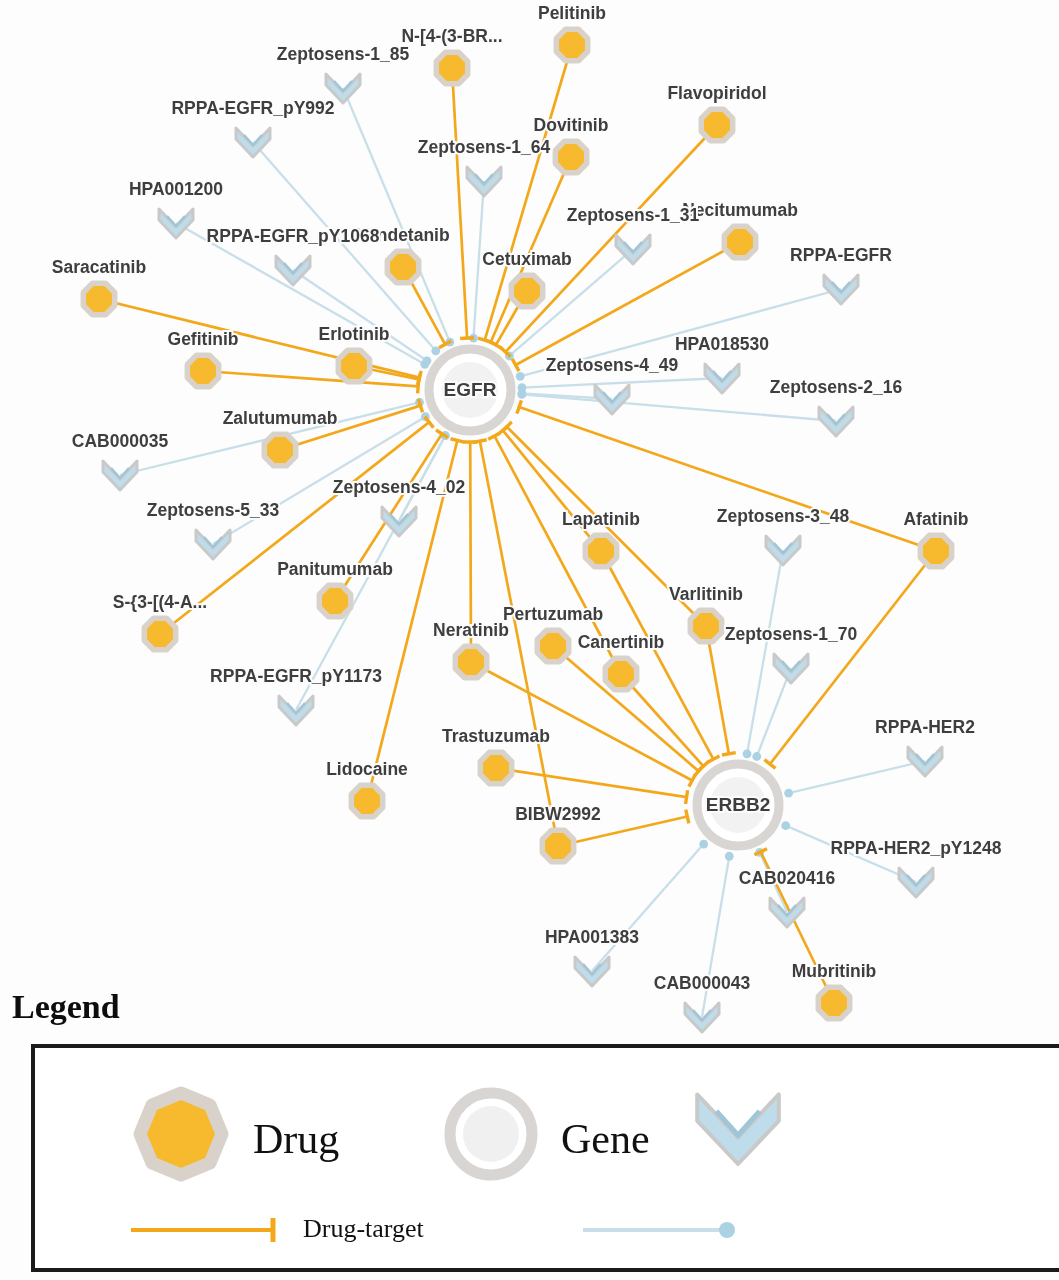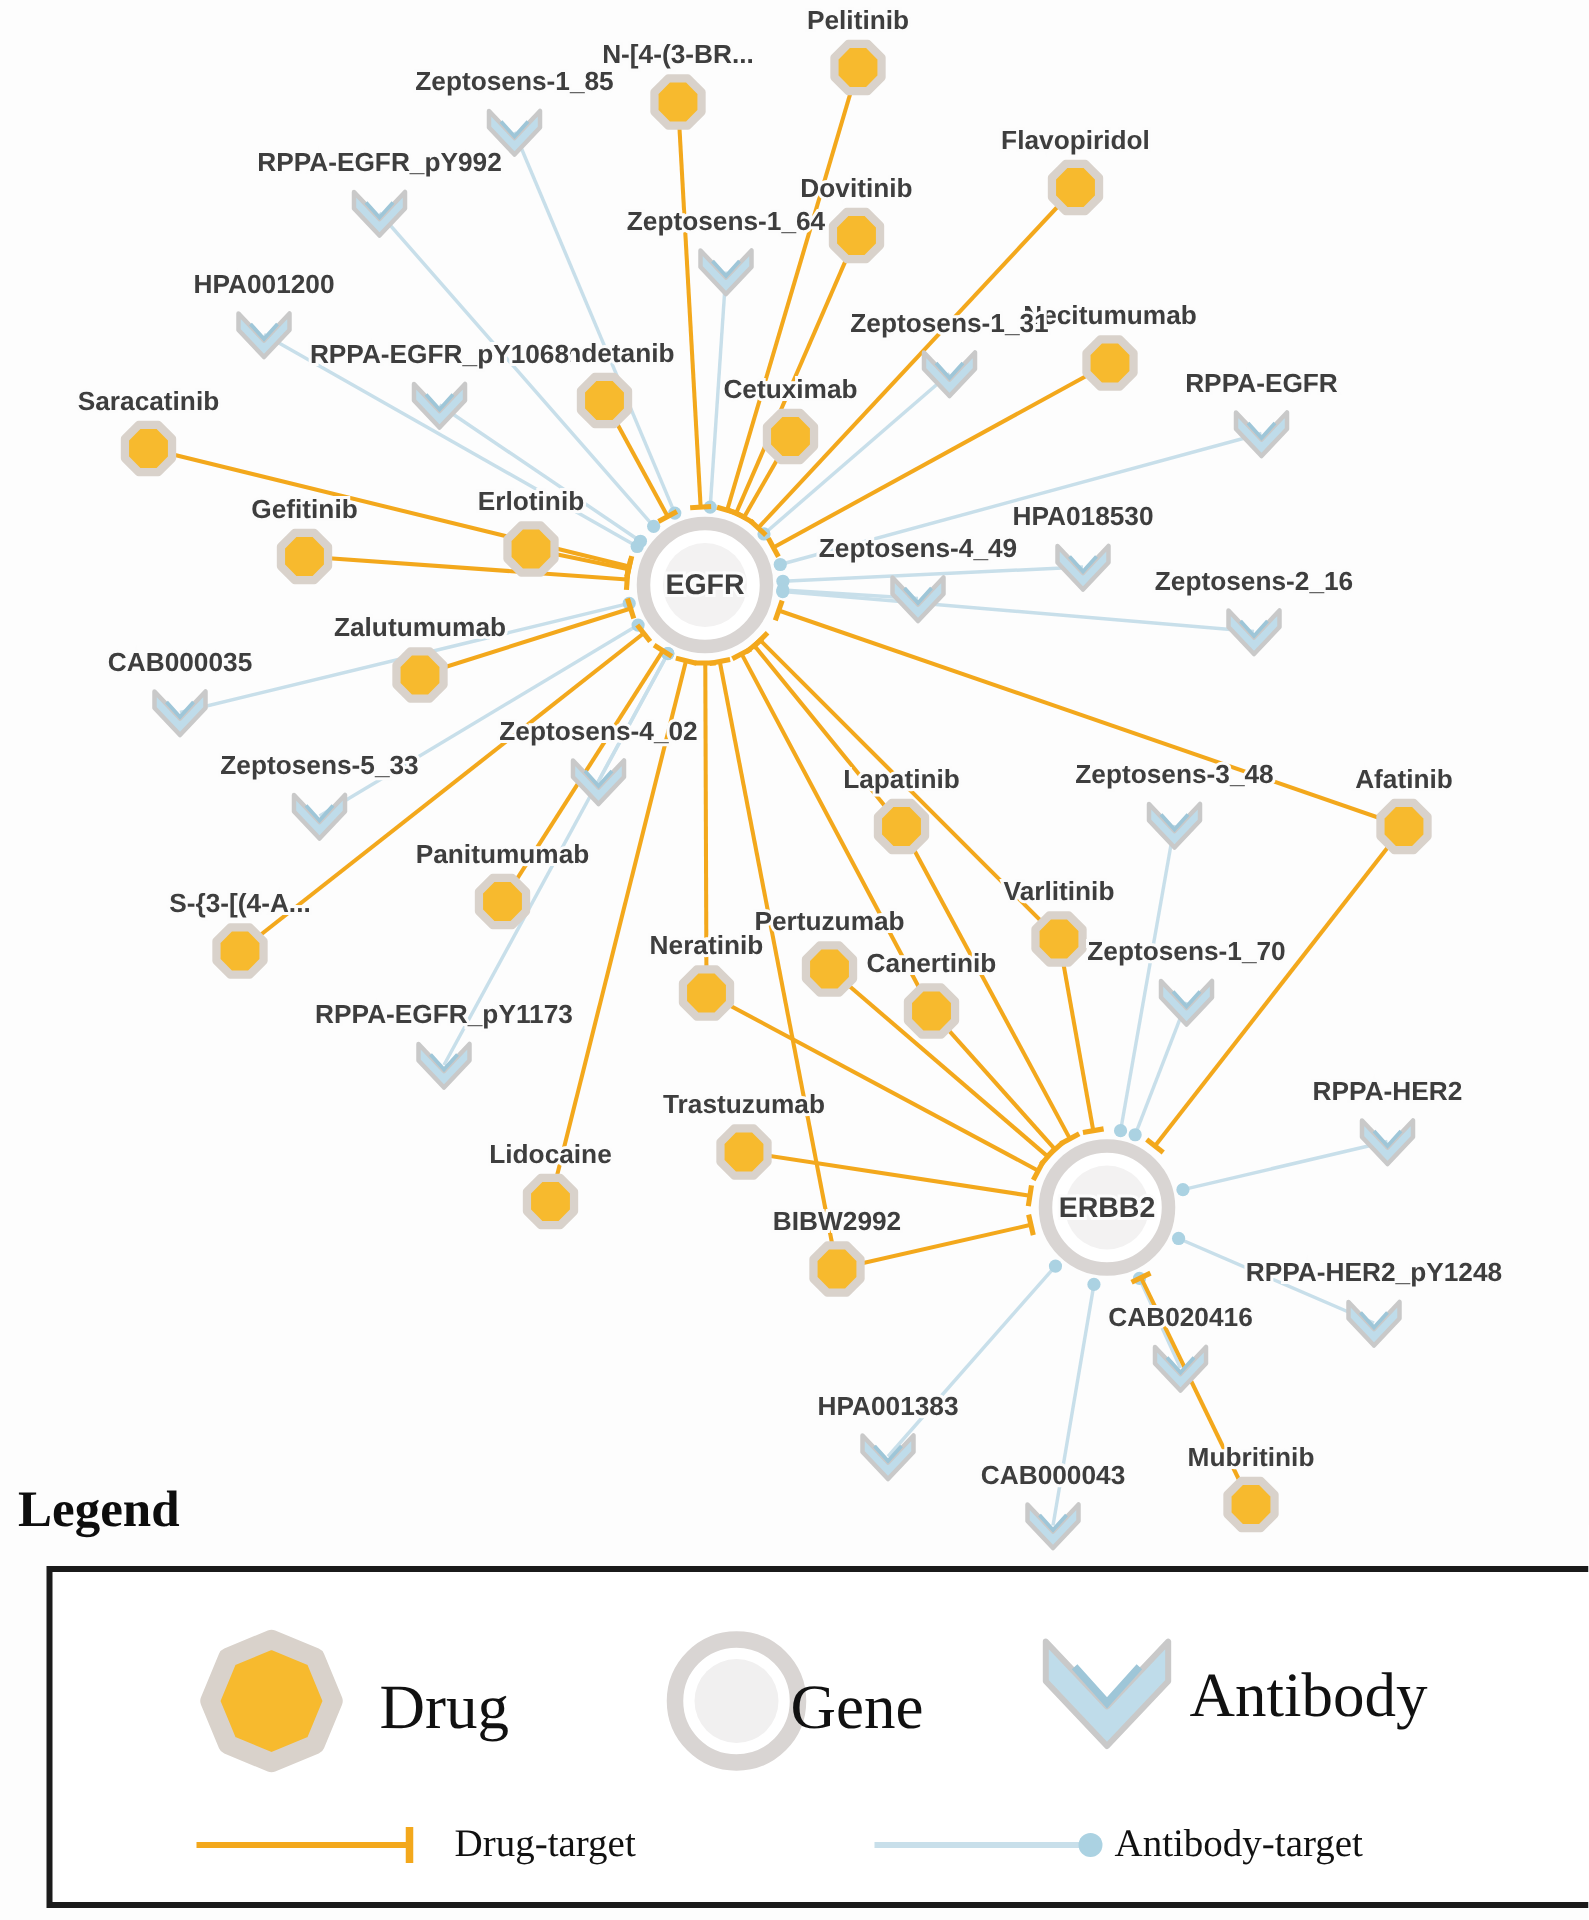--- a/index.html
+++ b/index.html
@@ -359,34 +359,32 @@
 
     <svg class="legend-glyph" style="left:88px;top:28px;" width="116" height="116">
       <polygon points="58,17 87,29 99,58 87,87 58,99 29,87 17,58 29,29" fill="#F7BA2E" stroke="#D9D2CB" stroke-width="13" stroke-linejoin="round"></polygon>
     </svg>
     <div class="legend-label" style="left:218px;top:70px;">Drug</div>
 
     <svg class="legend-glyph" style="left:398px;top:28px;" width="116" height="116">
       <circle cx="58" cy="58" r="41" fill="#ffffff" stroke="#D9D5D3" stroke-width="11"></circle>
       <circle cx="58" cy="58" r="28" fill="#F1F0F0"></circle>
     </svg>
-    <div class="legend-label" style="left:492px;top:70px;font-family:Liberation Serif, serif;">Gene</div>
+    <div class="legend-label" style="left:526px;top:70px;font-family:Liberation Serif, serif;">Gene</div>
 
     <svg class="legend-glyph" style="left:648px;top:26px;" width="116" height="116">
       <path d="M14.2 20.4 L55 63.6 L95.8 20.4 L95.8 46.8 L55 90 L14.2 46.8 Z" fill="#BFDCEA" stroke="#C9C9C9" stroke-width="4" stroke-linejoin="round"></path>
       <path d="M33.4 37.2 L55 61.2 L76.6 37.2" fill="none" stroke="#9EC6D8" stroke-width="5"></path>
     </svg>
-    <div class="legend-label" style="left:758px;top:62px;">Antibody</div>
 
     <svg class="legend-glyph" style="left:88px;top:162px;" width="170" height="40">
       <line x1="8" y1="20" x2="150" y2="20" stroke="#F3A81C" stroke-width="4"></line>
       <line x1="150" y1="8" x2="150" y2="32" stroke="#F3A81C" stroke-width="5"></line>
     </svg>
     <div class="legend-edge-label" style="left:268px;top:168px;">Drug-target</div>
 
     <svg class="legend-glyph" style="left:540px;top:162px;" width="170" height="40">
       <line x1="8" y1="20" x2="148" y2="20" stroke="#C8DFEA" stroke-width="4"></line>
       <circle cx="152" cy="20" r="8" fill="#ABD2E2"></circle>
     </svg>
-    <div class="legend-edge-label" style="left:708px;top:168px;">Antibody-target</div>
 
   </div>
 </div>
 
 </body></html>

